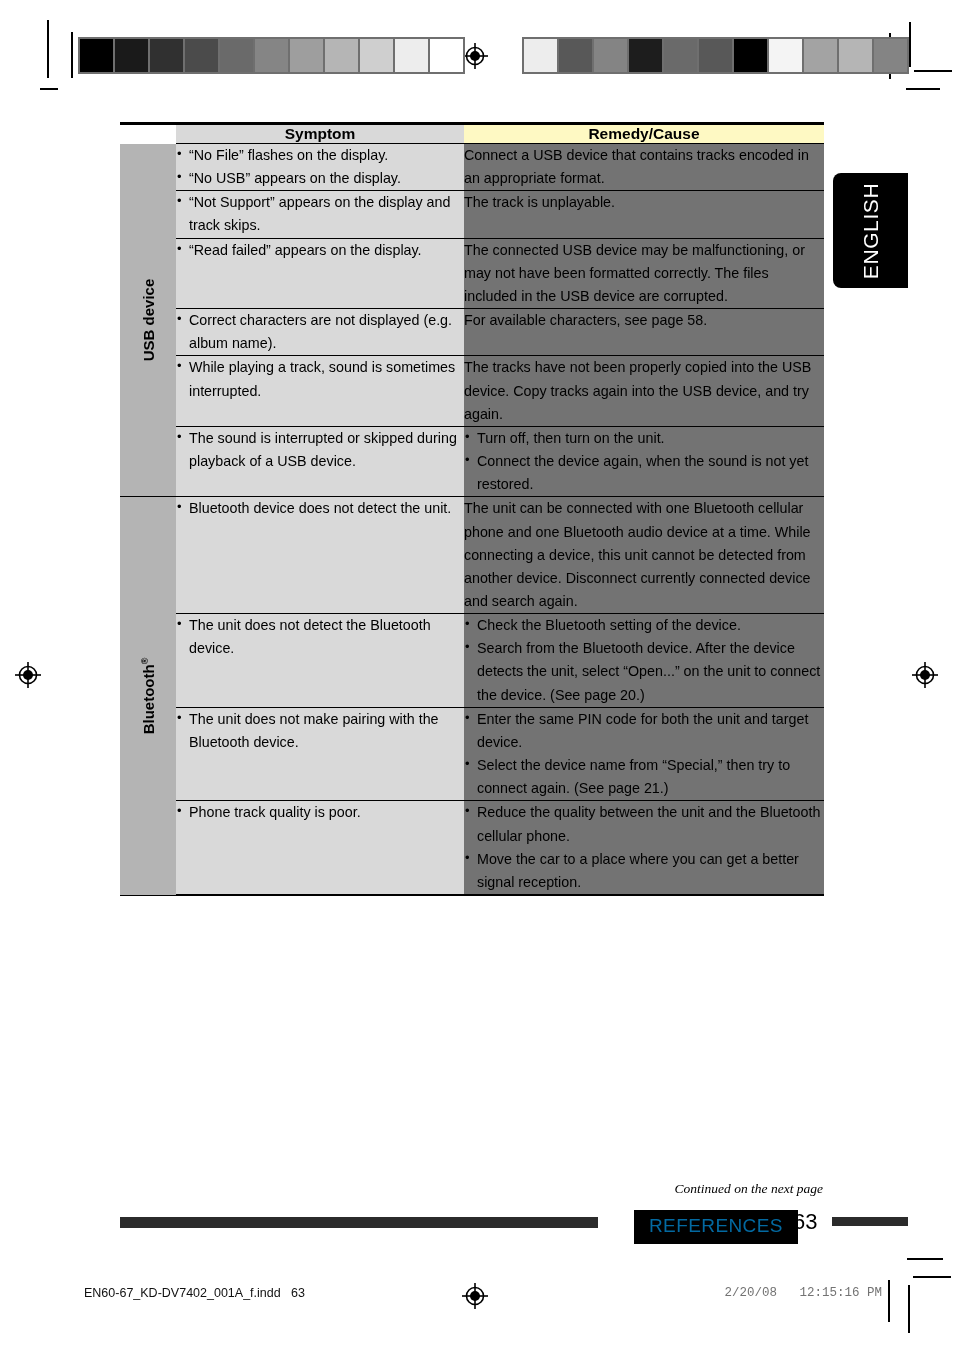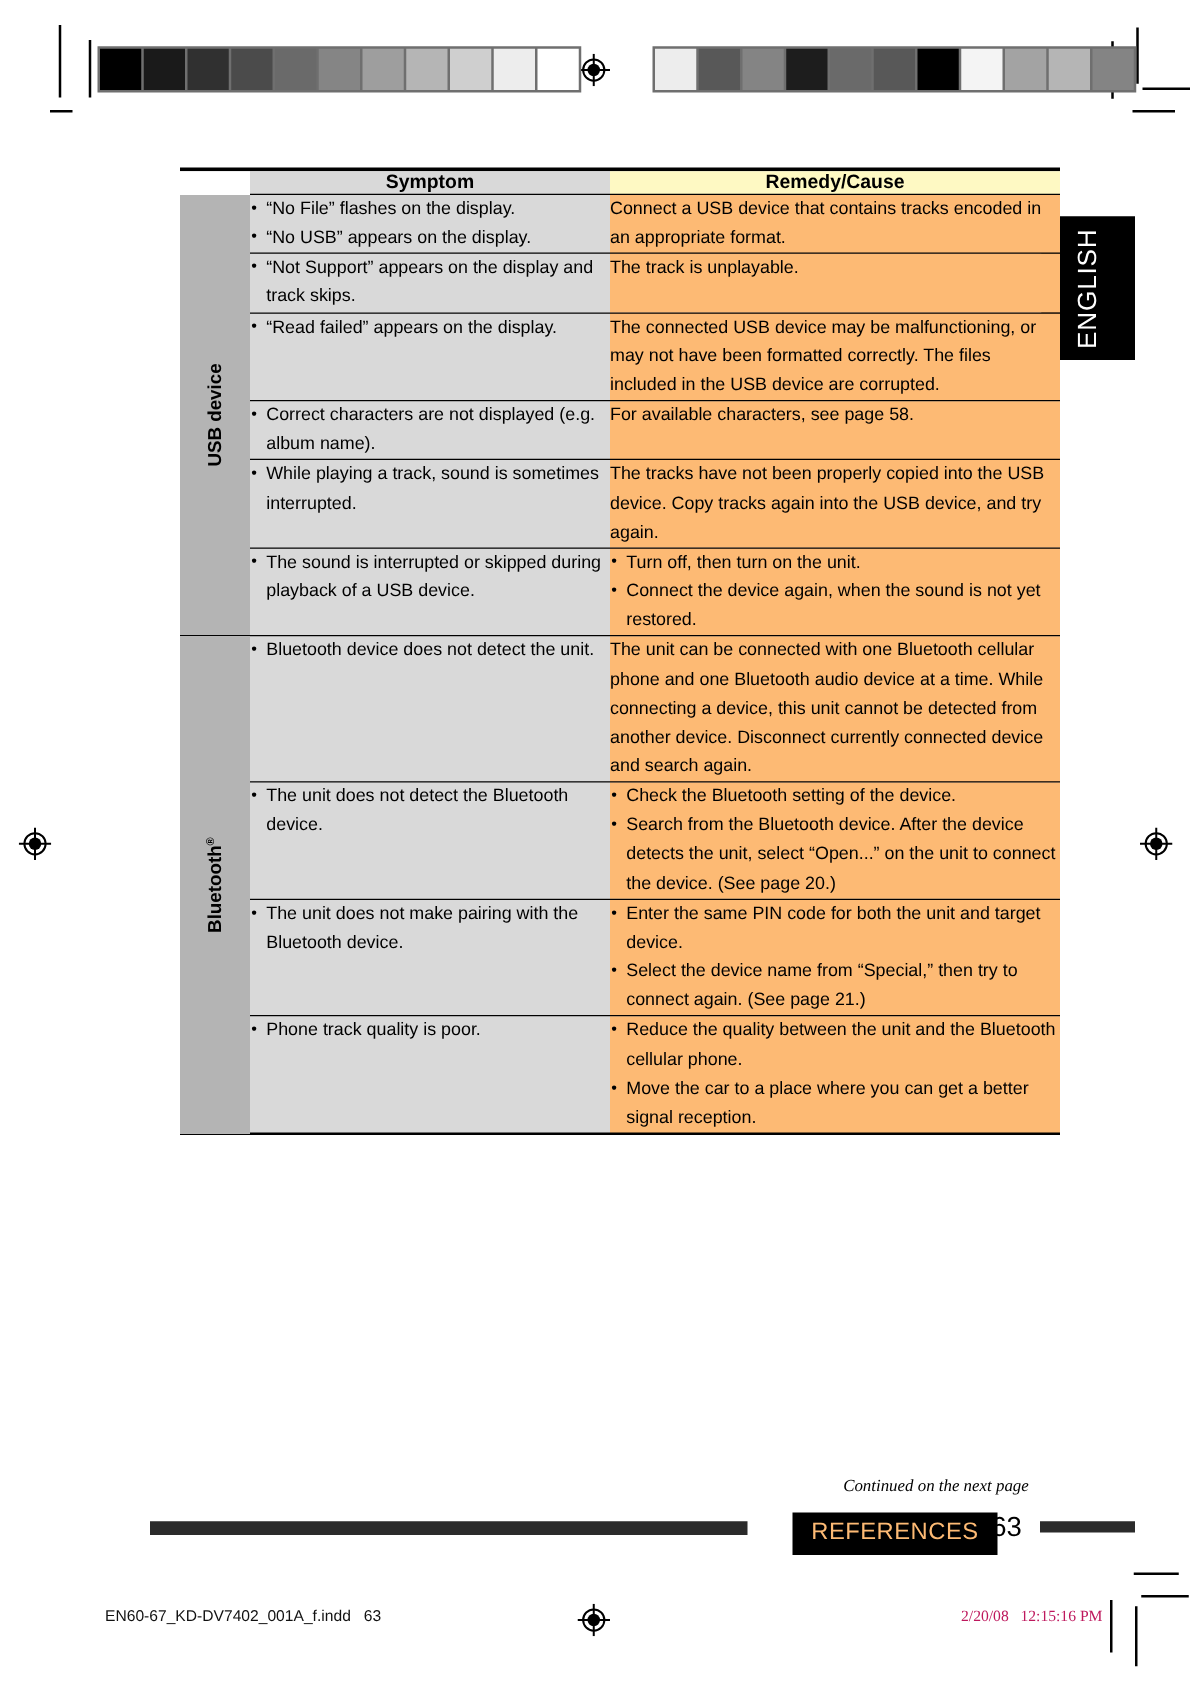--- a/index.html
+++ b/index.html
@@ -58,23 +58,22 @@
     color: #fff;
     font-size: 21px;
     letter-spacing: 0.6px;
     white-space: nowrap;
     font-family: "Liberation Sans", sans-serif;
   }
 
   
   .tbl-wrap {
     position: absolute;
-    left: 120px; top: 134px;
+    left: 120px; top: 122px;
     width: 704px;
-    margin-left: 24px;
   }
   table.tt {
     border-collapse: collapse;
     width: 704px;
     table-layout: fixed;
   }
   table.tt col.c-cat { width: 56px; }
   table.tt col.c-sym { width: 288px; }
   table.tt col.c-rem { width: 360px; }
 
@@ -114,21 +113,21 @@
     font-family: "Liberation Sans", sans-serif;
   }
   td.cat .rot sup { font-size: 9px; vertical-align: super; }
 
   td.sym {
     background: #d9d9d9;
     padding: 9px 12px 11px 10px;
     border-bottom: 1px solid #000;
   }
   td.rem {
-    background: #fdba74;
+    background: #737373;
     padding: 9px 10px 11px 11px;
     border-bottom: 1px solid #000;
   }
   tr.last-of-group td.sym,
   tr.last-of-group td.rem { border-bottom: 1.5px solid #000; }
   tr.very-last td.sym,
   tr.very-last td.rem { border-bottom: 2.5px solid #000; }
 
   ul.bl {
     margin: 0; padding: 0; list-style: none;
@@ -163,21 +162,21 @@
   .foot-rule-left {
     position: absolute;
     left: 120px; top: 1217px;
     width: 478px; height: 11px;
     background: #2b2b2b;
   }
   .refs-box {
     position: absolute;
     left: 634px; top: 1210px;
     background: #000;
-    color: #fdba74;
+    color: #0369a1;
     padding: 5px 15px 7px 15px;
     font-size: 19px;
     letter-spacing: 0.4px;
   }
   .pagenum {
     position: absolute;
     left: 793px; top: 1209px;
     font-size: 22px;
   }
   .foot-rule-right {
@@ -192,22 +191,22 @@
     left: 84px; top: 1286px;
     font-size: 12.5px;
     font-family: "Liberation Sans", sans-serif;
     color: #111;
     white-space: pre;
   }
   .meta-right {
     position: absolute;
     right: 72px; top: 1286px;
     font-size: 12.5px;
-    font-family: Liberation Serif, serif;
-    color: #be185d;
+    font-family: Liberation Mono, monospace;
+    color: #737373;
     white-space: pre;
   }
 </style>
 </head>
 <body>
 
 <div class="page">
 
   <div class="cropline v" style="left:47px; top:20px; height:58px;"></div>
   <div class="cropline v" style="left:71px; top:32px; height:46px;"></div>

